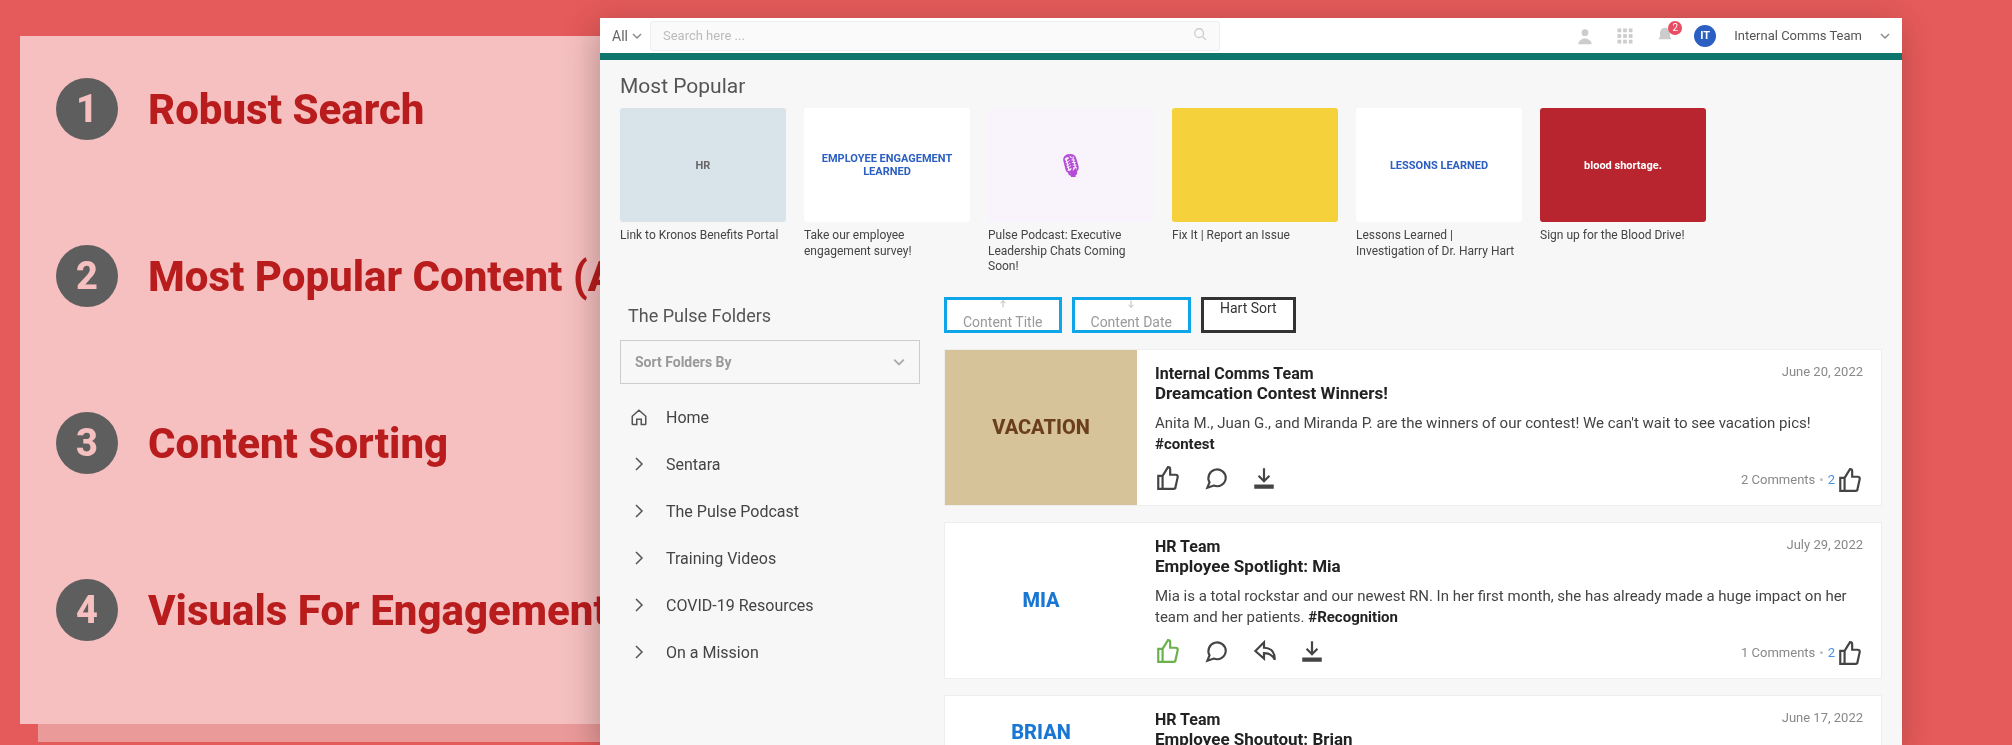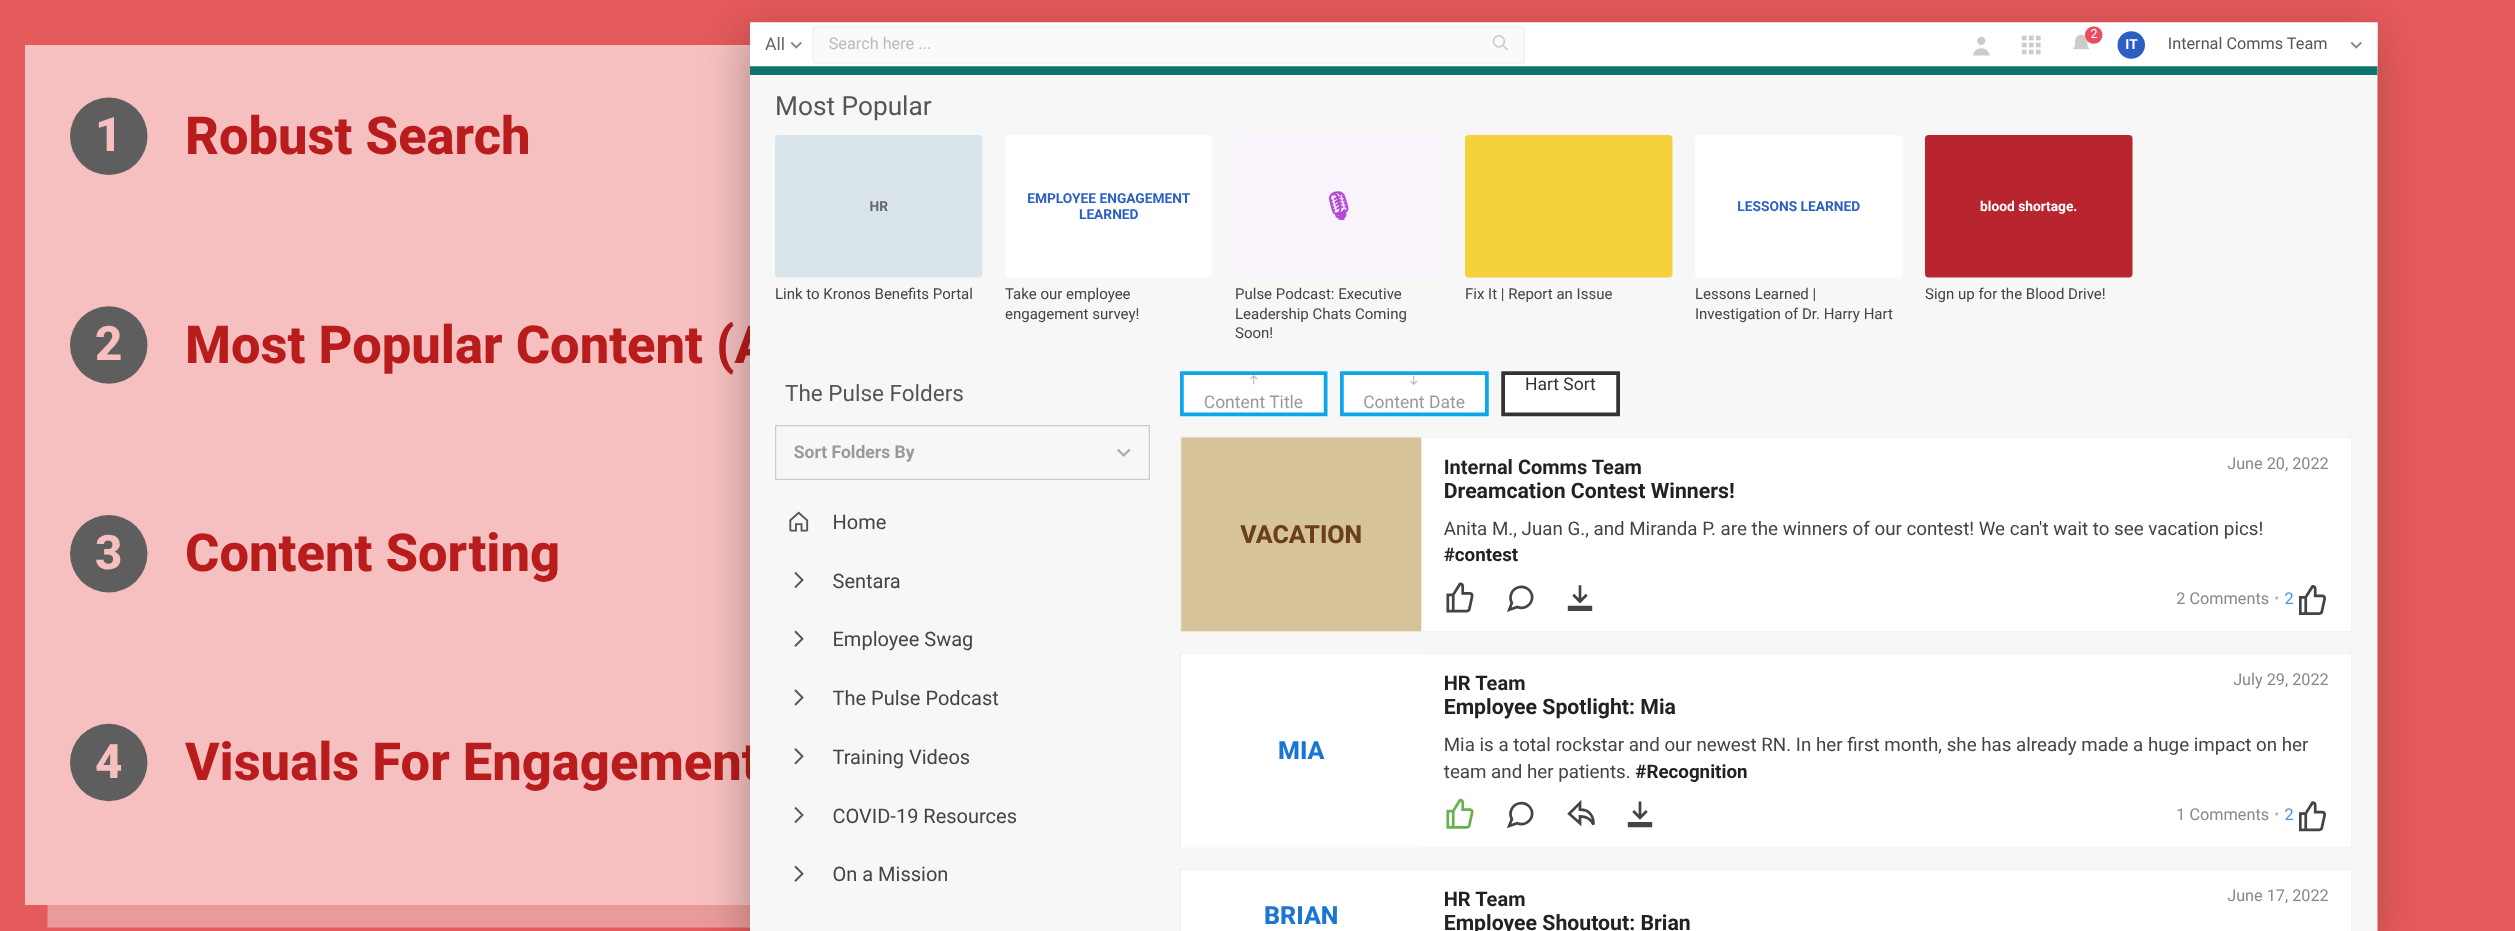--- a/index.html
+++ b/index.html
@@ -186,26 +186,20 @@
         <div class="folder-item">
           <svg viewBox="0 0 24 24">
               <path d="M8 4l8 8-8 8"></path>
             </svg>
           <span>Sentara</span>
         </div>
         <div class="folder-item">
           <svg viewBox="0 0 24 24">
               <path d="M8 4l8 8-8 8"></path>
             </svg>
-          <span>Employee Swag</span>
-        </div>
-        <div class="folder-item">
-          <svg viewBox="0 0 24 24">
-              <path d="M8 4l8 8-8 8"></path>
-            </svg>
           <span>The Pulse Podcast</span>
         </div>
         <div class="folder-item">
           <svg viewBox="0 0 24 24">
               <path d="M8 4l8 8-8 8"></path>
             </svg>
           <span>Training Videos</span>
         </div>
         <div class="folder-item">
           <svg viewBox="0 0 24 24">

